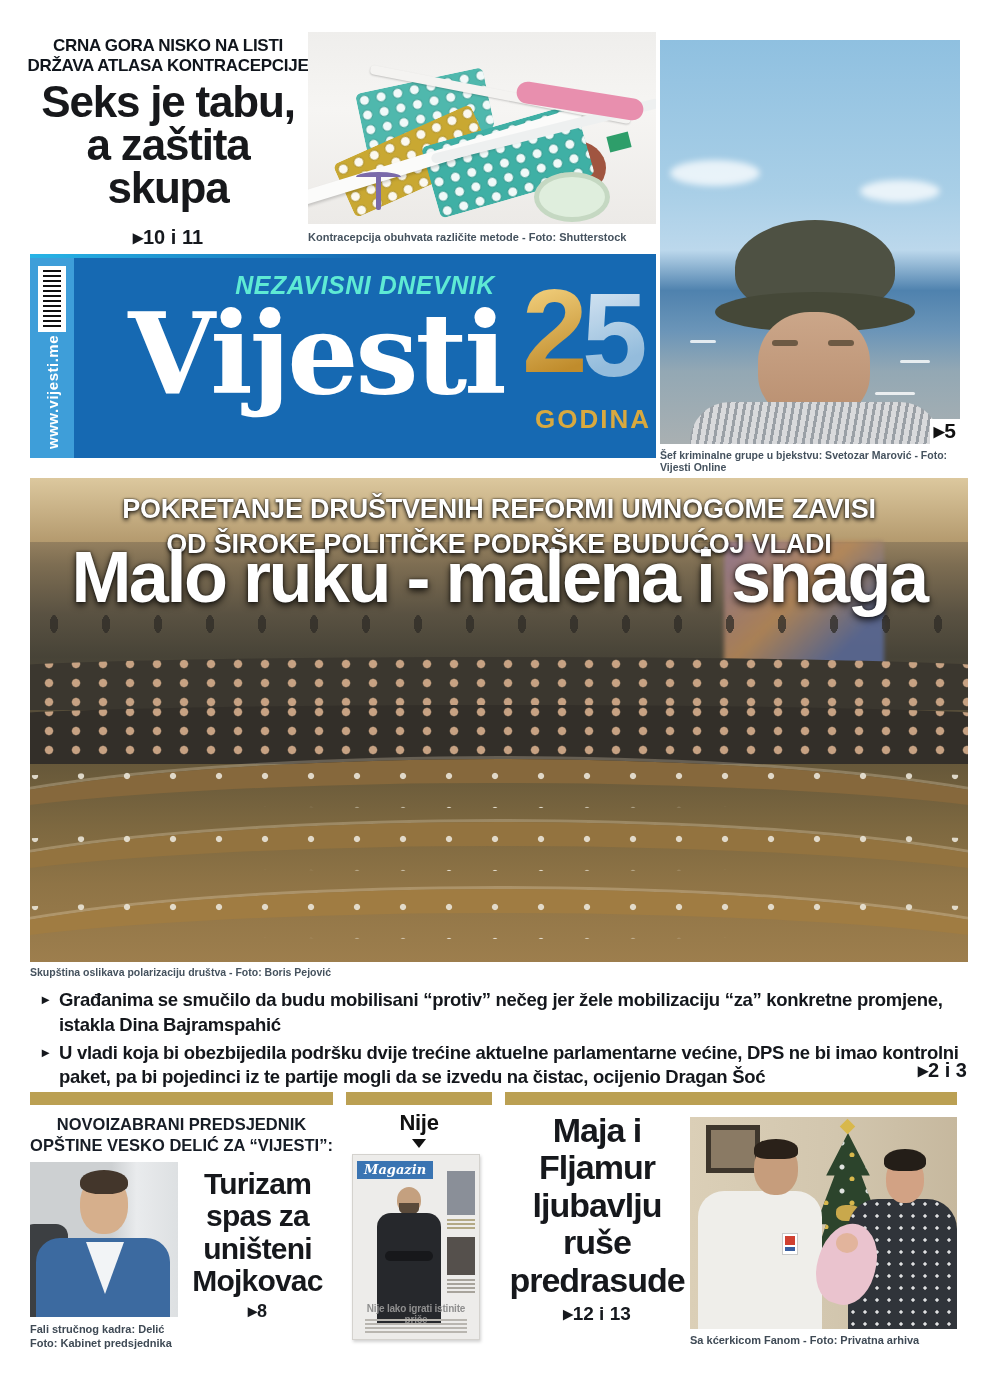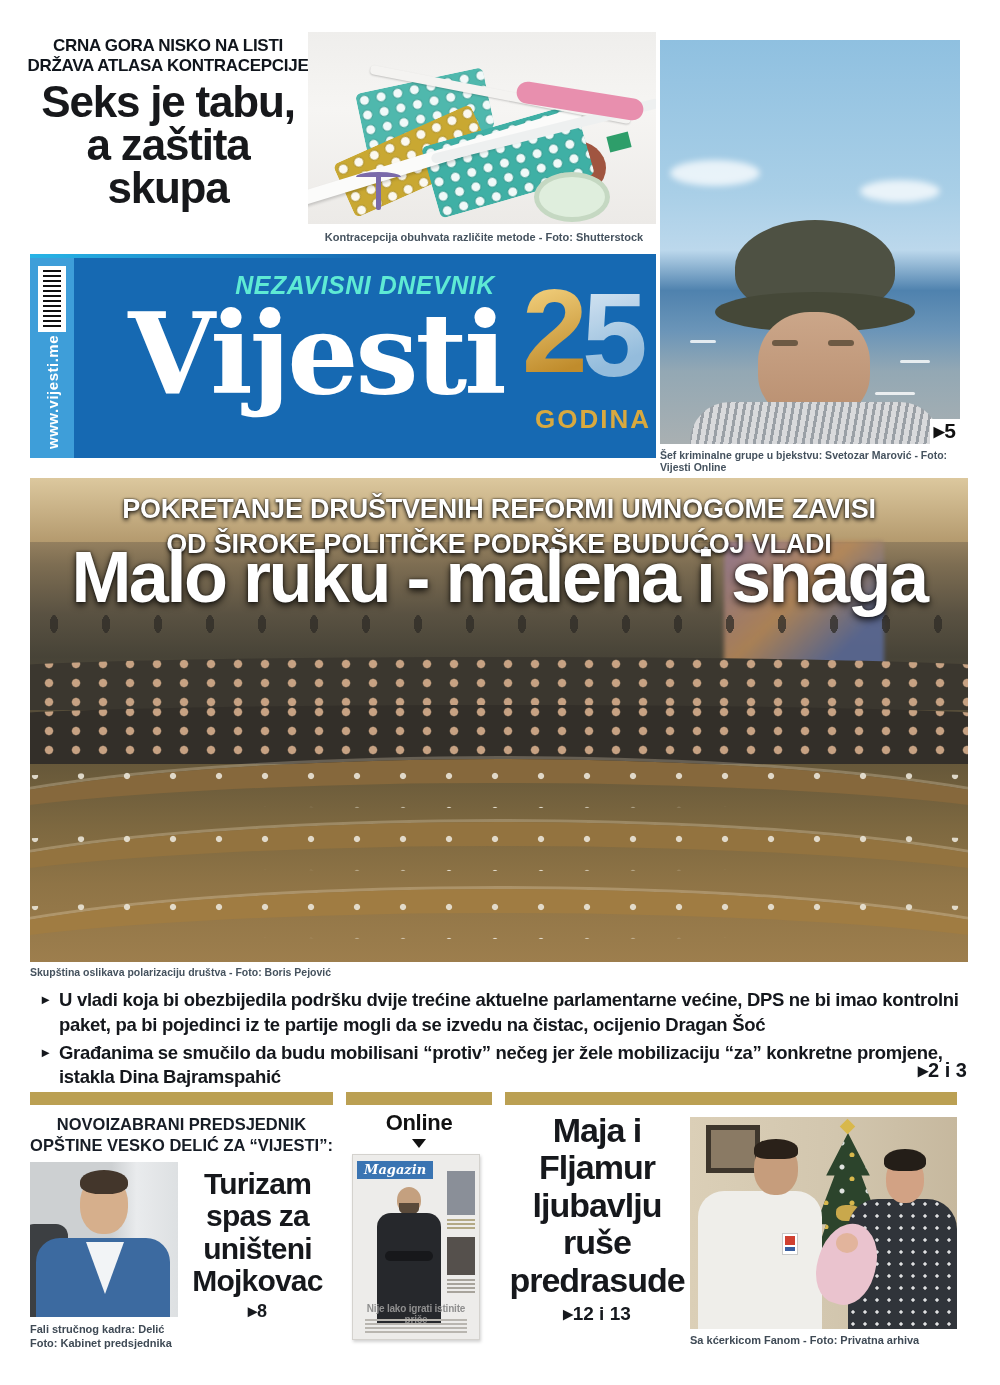--- a/index.html
+++ b/index.html
@@ -15,21 +15,21 @@
 
   
   .tl-kicker { left:18px; top:36px; width:300px; font-weight:800; font-size:17px; line-height:1.18; letter-spacing:-0.3px; color:#10151c; }
   .tl-head   { left:18px; top:80px; width:300px; font-weight:800; font-size:44px; line-height:0.98; letter-spacing:-1.2px; color:#17181b; }
   .tl-ref    { left:18px; top:225px; width:300px; font-weight:800; font-size:20px; color:#15181d; }
 
   
   .tc-photo { left:308px; top:32px; width:348px; height:192px; background:linear-gradient(180deg,#efeeec,#f6f5f3 40%,#eceae7); overflow:hidden; }
   .shape { position:absolute; }
   .blister { border-radius:6px; background-image:radial-gradient(circle at 8px 8px, rgba(255,255,255,.92) 4px, rgba(0,0,0,.12) 5px, transparent 6px); background-size:17px 15px; }
-  .tc-cap { left:308px; top:231px; width:352px; font-weight:700; font-size:11px; color:#45525e;text-align:center; }
+  .tc-cap { left:308px; top:231px; width:352px; font-weight:700; font-size:11px; color:#45525e; }
 
   
   .tr-box { left:660px; top:40px; width:300px; height:404px; overflow:hidden; background:linear-gradient(180deg,#8fc0e0 0%,#a9cfe7 38%,#bcd8ec 52%,#4f82ae 62%,#6b95b8 72%,#93a8b4 82%,#a9b0b2 100%); }
   .tr-cloud { background:rgba(255,255,255,.75); border-radius:50%; filter:blur(3px); }
   .tr-boat { background:rgba(255,255,255,.8); height:3px; border-radius:2px; }
   .tr-hatcrown { left:75px; top:180px; width:160px; height:95px; background:#4e5143; border-radius:50% 50% 42% 42%; }
   .tr-hatbrim  { left:55px; top:252px; width:200px; height:40px; background:#454838; border-radius:50%; }
   .tr-face { left:98px; top:272px; width:112px; height:108px; background:linear-gradient(180deg,#cba689,#b98f70); border-radius:46% 46% 42% 42%; }
   .tr-brow { background:#6d5a44; height:6px; border-radius:3px; }
   .tr-shirt { left:30px; top:362px; width:250px; height:60px; border-radius:40px 40px 0 0;
@@ -152,20 +152,21 @@
 </head>
 <body>
 
 <div class="page">
 
   <div class="abs ctr pre tl-kicker">CRNA GORA NISKO NA LISTI
 DRŽAVA ATLASA KONTRACEPCIJE</div>
   <div class="abs ctr pre tl-head">Seks je tabu,
 a zaštita
 skupa</div>
+  <div class="abs ctr tl-ref">▸10 i 11</div>
 
   <div class="abs tc-photo">
     <div class="shape blister" style="left:52px;top:48px;width:130px;height:62px;background-color:#4fb8ad;transform:rotate(-12deg);"></div>
     <div class="shape" style="left:232px;top:108px;width:66px;height:56px;background:#a05540;border-radius:50%;"></div>
     <div class="shape blister" style="left:30px;top:100px;width:150px;height:58px;background-color:#c9a832;transform:rotate(-24deg);"></div>
     <div class="shape blister" style="left:120px;top:92px;width:160px;height:74px;background-color:#3fb0a5;transform:rotate(-16deg);"></div>
     <div class="shape" style="left:-20px;top:118px;width:300px;height:14px;background:#fbfbfa;border-radius:7px;transform:rotate(-17deg);box-shadow:0 2px 3px rgba(0,0,0,.18);"></div>
     <div class="shape" style="left:60px;top:58px;width:265px;height:9px;background:#f4f3f1;border-radius:4px;transform:rotate(11deg);box-shadow:0 1px 2px rgba(0,0,0,.2);"></div>
     <div class="shape" style="left:120px;top:94px;width:235px;height:10px;background:#eef0f0;border-radius:5px;transform:rotate(-14deg);"></div>
     <div class="shape" style="left:300px;top:102px;width:22px;height:16px;background:#2e9e6a;transform:rotate(-14deg);"></div>
@@ -221,22 +222,22 @@
     <div class="abs p-dots" style="top:73%;"></div>
     <div class="abs p-desk" style="top:85%;border-top-color:#a07c42;"></div>
     <div class="abs p-dots" style="top:87%;"></div>
     <div class="abs ctr pre main-kicker">POKRETANJE DRUŠTVENIH REFORMI UMNOGOME ZAVISI
 OD ŠIROKE POLITIČKE PODRŠKE BUDUĆOJ VLADI</div>
     <div class="abs ctr main-head">Malo ruku - malena i snaga</div>
   </div>
   <div class="abs main-cap">Skupština oslikava polarizaciju društva - Foto: Boris Pejović</div>
 
   <ul class="abs bullets">
+    <li>Građanima se smučilo da budu mobilisani “protiv” nečeg jer žele mobilizaciju “za” konkretne promjene, istakla Dina Bajramspahić</li>
     <li>U vladi koja bi obezbijedila podršku dvije trećine aktuelne parlamentarne većine, DPS ne bi imao kontrolni paket, pa bi pojedinci iz te partije mogli da se izvedu na čistac, ocijenio Dragan Šoć</li>
-    <li>Građanima se smučilo da budu mobilisani “protiv” nečeg jer žele mobilizaciju “za” konkretne promjene, istakla Dina Bajramspahić</li>
   </ul>
   <div class="abs main-ref">▸2 i 3</div>
 
   <div class="abs gbar gbar-l"></div>
   <div class="abs gbar gbar-m"></div>
   <div class="abs gbar gbar-r"></div>
 
   <div class="abs ctr pre bl-kicker">NOVOIZABRANI PREDSJEDNIK
 OPŠTINE VESKO DELIĆ ZA “VIJESTI”:</div>
   <div class="abs bl-photo">
@@ -247,21 +248,21 @@
     <div class="abs blp-hair"></div>
   </div>
   <div class="abs pre bl-cap">Fali stručnog kadra: Delić
 Foto: Kabinet predsjednika</div>
   <div class="abs ctr pre bl-head">Turizam
 spas za
 uništeni
 Mojkovac</div>
   <div class="abs ctr bl-ref">▸8</div>
 
-  <div class="abs ctr bc-label">Online</div>
+  <div class="abs ctr bc-label">Nije</div>
   <div class="abs bc-tri"></div>
   <div class="abs bc-cover">
     <div class="abs cov-banner">Magazin</div>
     <div class="abs cov-head"></div>
     <div class="abs cov-beard"></div>
     <div class="abs cov-body"></div>
     <div class="abs cov-arms"></div>
     <div class="abs cov-thumb1"></div>
     <div class="abs cov-bars1"></div>
     <div class="abs cov-thumb2"></div>

